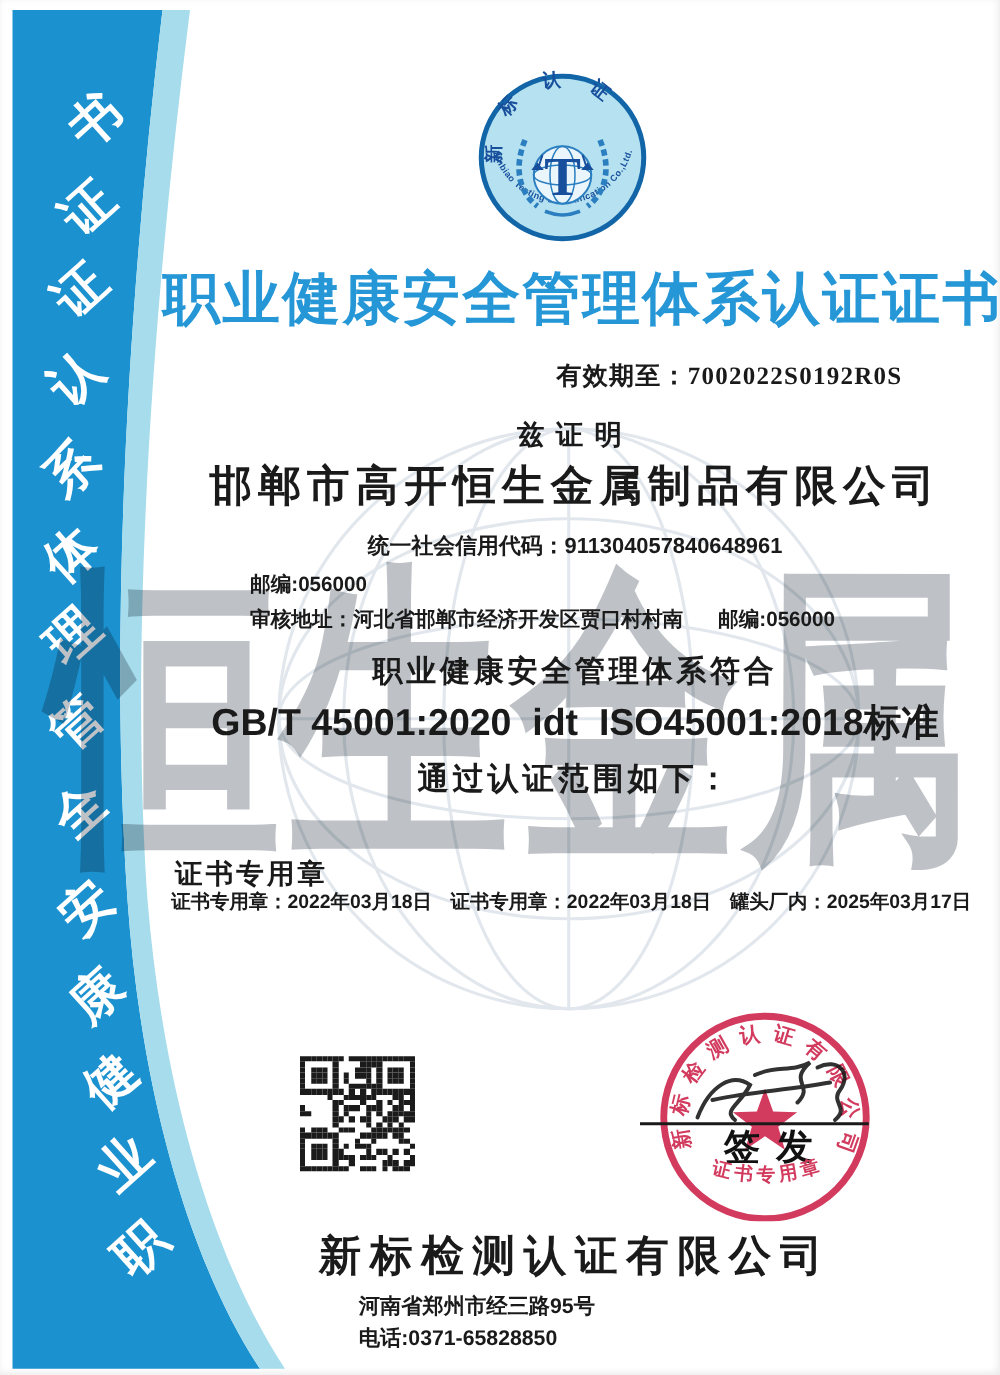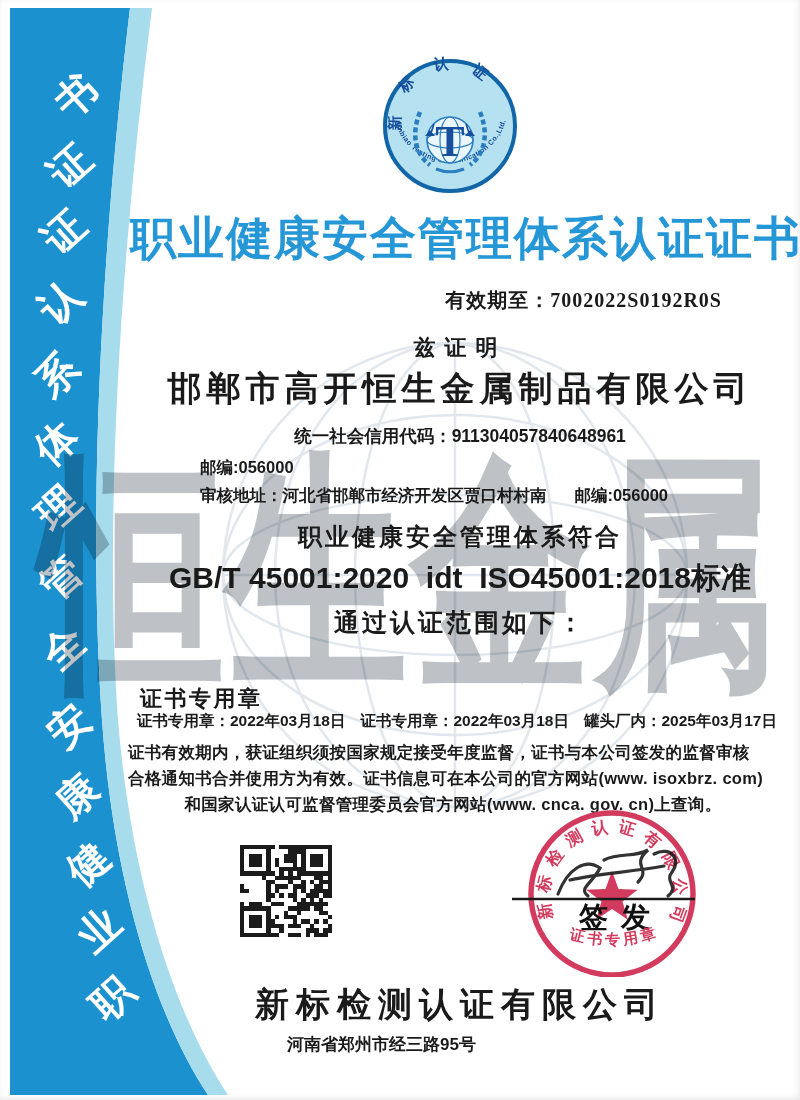--- a/index.html
+++ b/index.html
@@ -136,25 +136,20 @@
   <div class="abs z3 stdline">GB/T 45001:2020  idt  ISO45001:2018标准</div>
   <div class="abs z3 scopeintro">通过认证范围如下：</div>
   <div class="abs z3 scope2">证书专用章</div>
 
   <div class="abs z3 dates">
     <span class="dt"><span>证书专用章：</span><span>2022年03月18日</span></span>
     <span class="dt"><span>证书专用章：</span><span>2022年03月18日</span></span>
     <span class="dt"><span>罐头厂内：</span><span>2025年03月17日</span></span>
   </div>
 
-  <div class="abs z3 terms">
-    <div>证书有效期内，获证组织须按国家规定接受年度监督，证书与本公司签发的监督审核</div>
-    <div>合格通知书合并使用方为有效。证书信息可在本公司的官方网站(www. isoxbrz. com)</div>
-    <div class="c">和国家认证认可监督管理委员会官方网站(www. cnca. gov. cn)上查询。</div>
-  </div>
 
   <div class="abs z3 qr">
       <div style="grid-area: 1 / 1;"></div>
       <div style="grid-area: 1 / 2;"></div>
       <div style="grid-area: 1 / 3;"></div>
       <div style="grid-area: 1 / 4;"></div>
       <div style="grid-area: 1 / 5;"></div>
       <div style="grid-area: 1 / 6;"></div>
       <div style="grid-area: 1 / 7;"></div>
       <div style="grid-area: 1 / 8;"></div>
@@ -413,15 +408,16 @@
       <path d="M 46 92 C 56 66 74 56 88 66 C 80 82 66 86 76 94"></path>
       <path d="M 92 58 C 108 50 122 56 136 48 C 118 64 140 66 126 80"></path>
       <path d="M 142 52 C 158 44 170 56 160 70 C 152 80 168 84 156 94"></path>
       <path d="M 58 78 C 84 72 118 70 152 64"></path>
     </g>
   </svg>
 
   <div class="abs z3 f-company">新标检测认证有限公司</div>
   <div class="abs z3 f-addr">
     <div>河南省郑州市经三路95号</div>
+    <div><span>电话:</span><span>0371-65828850</span></div>
   </div>
 
 </div>
 
 </body></html>

